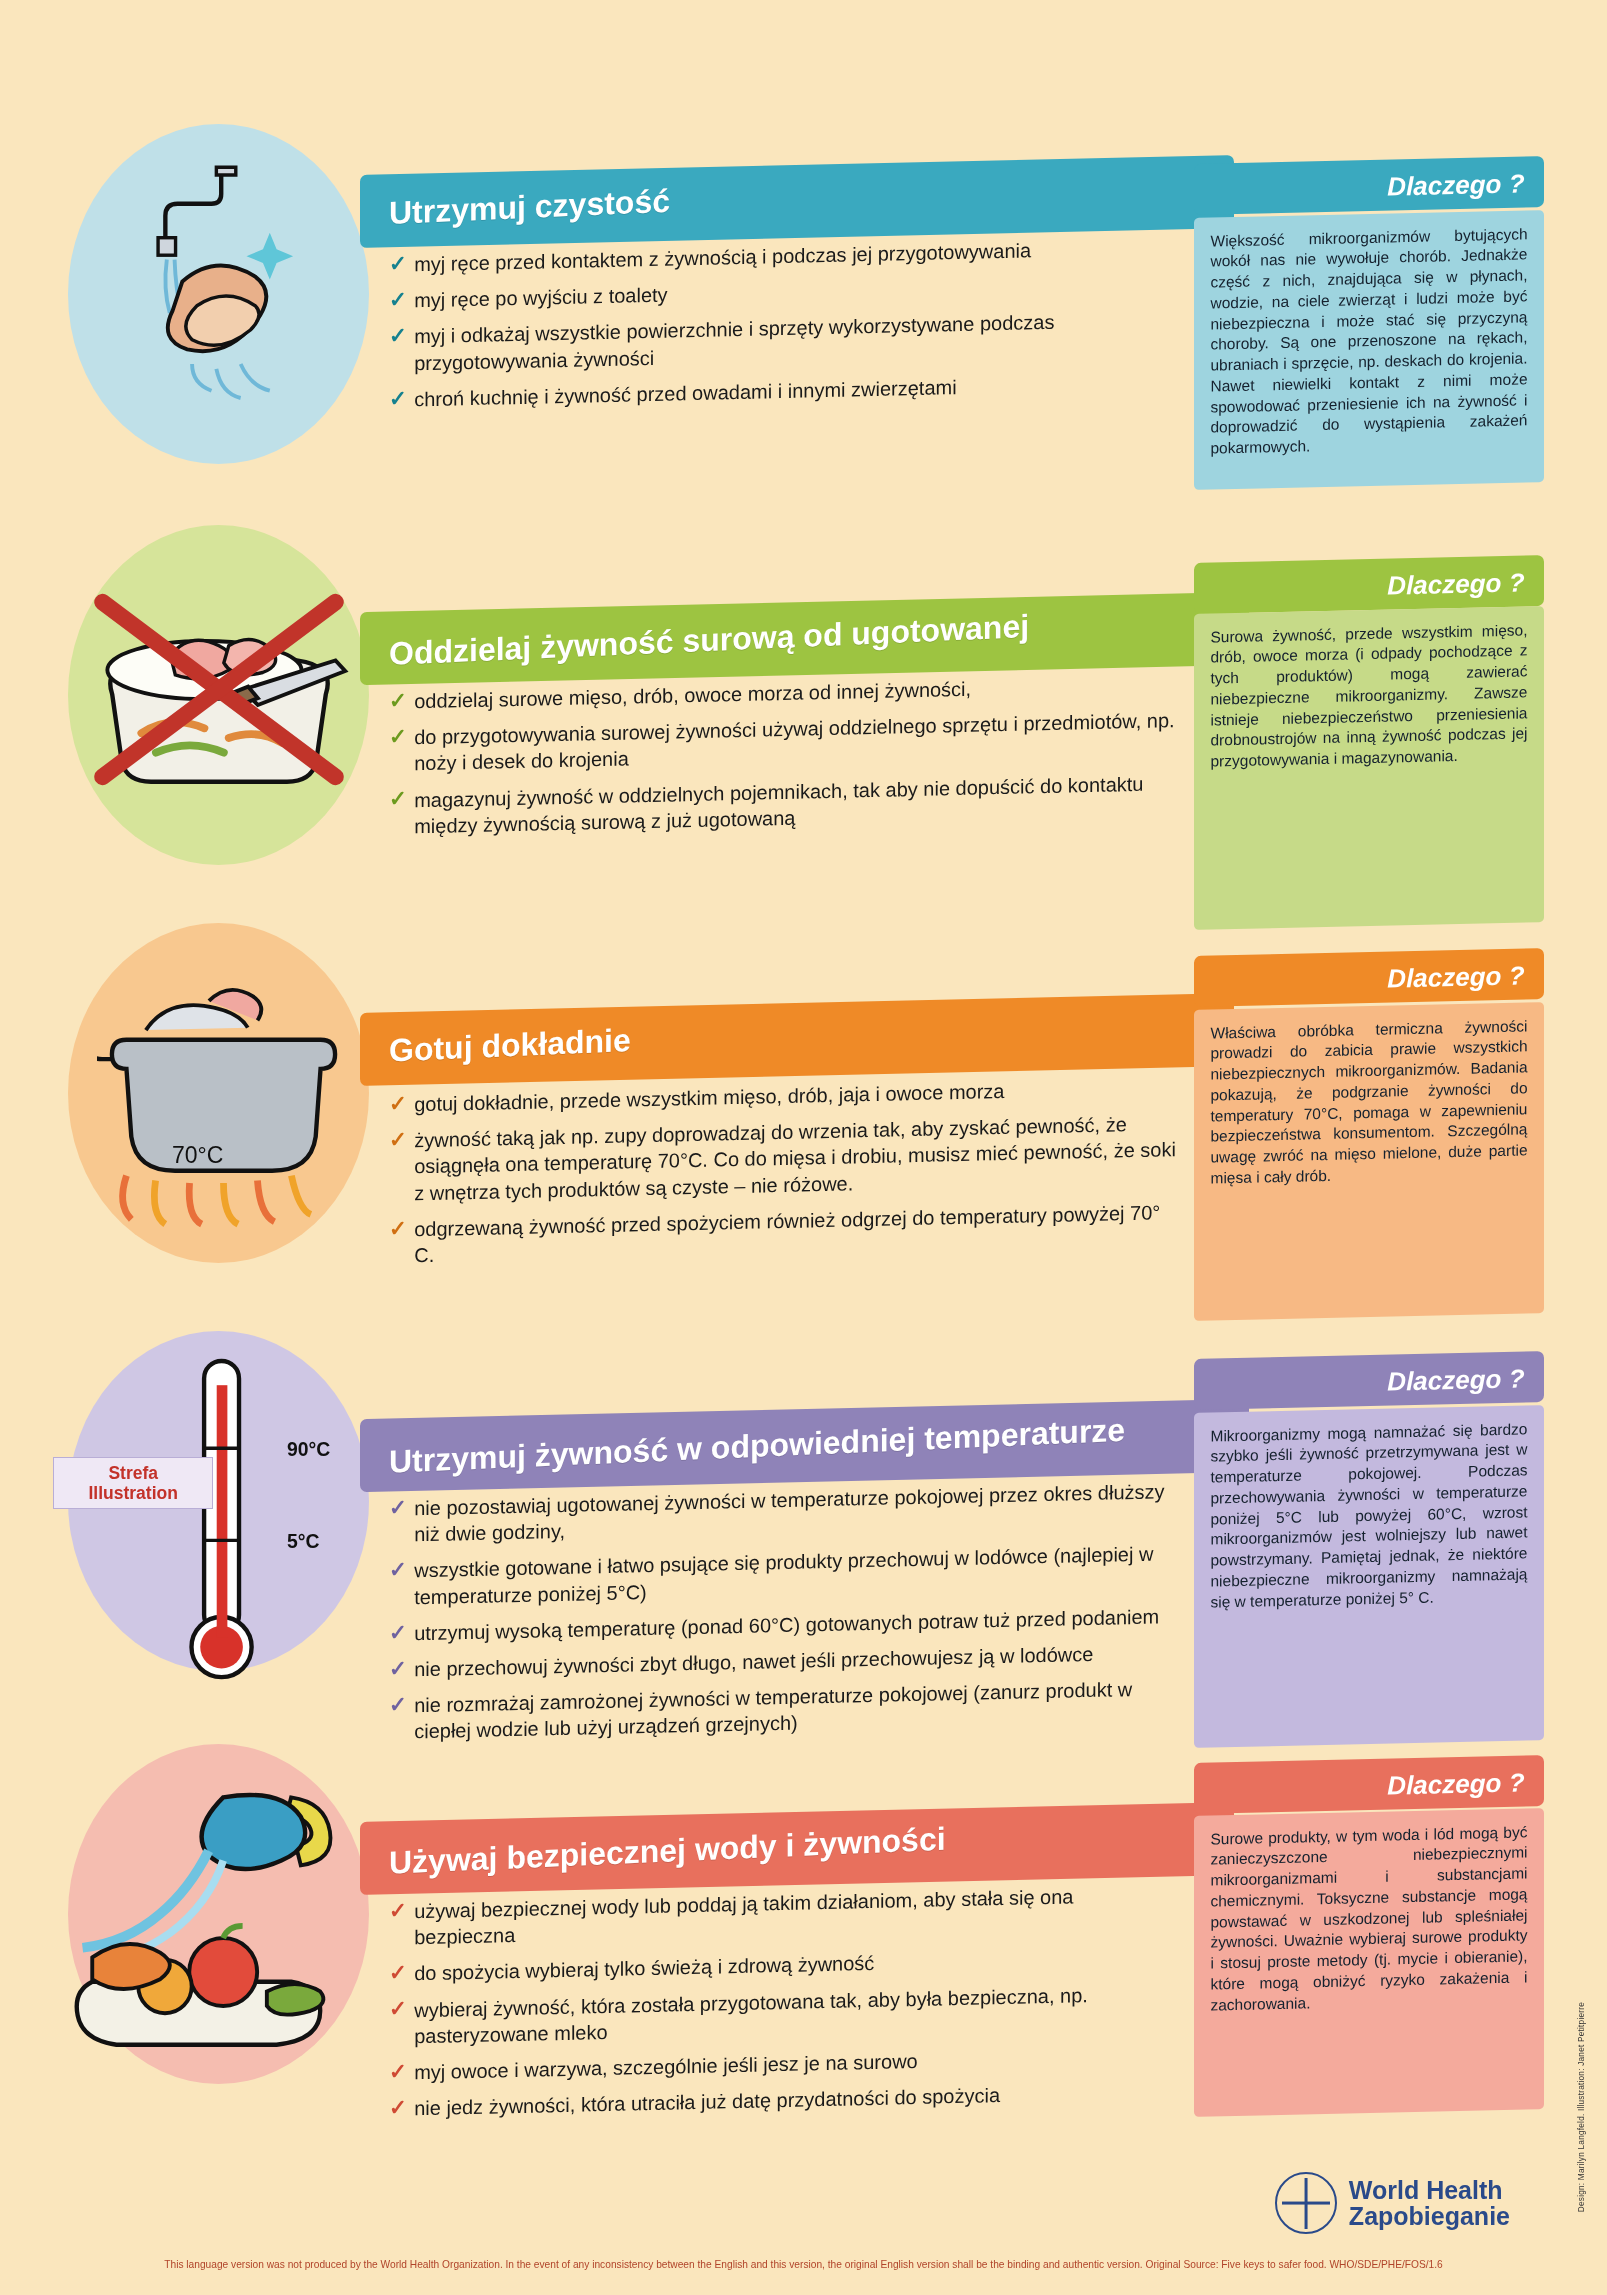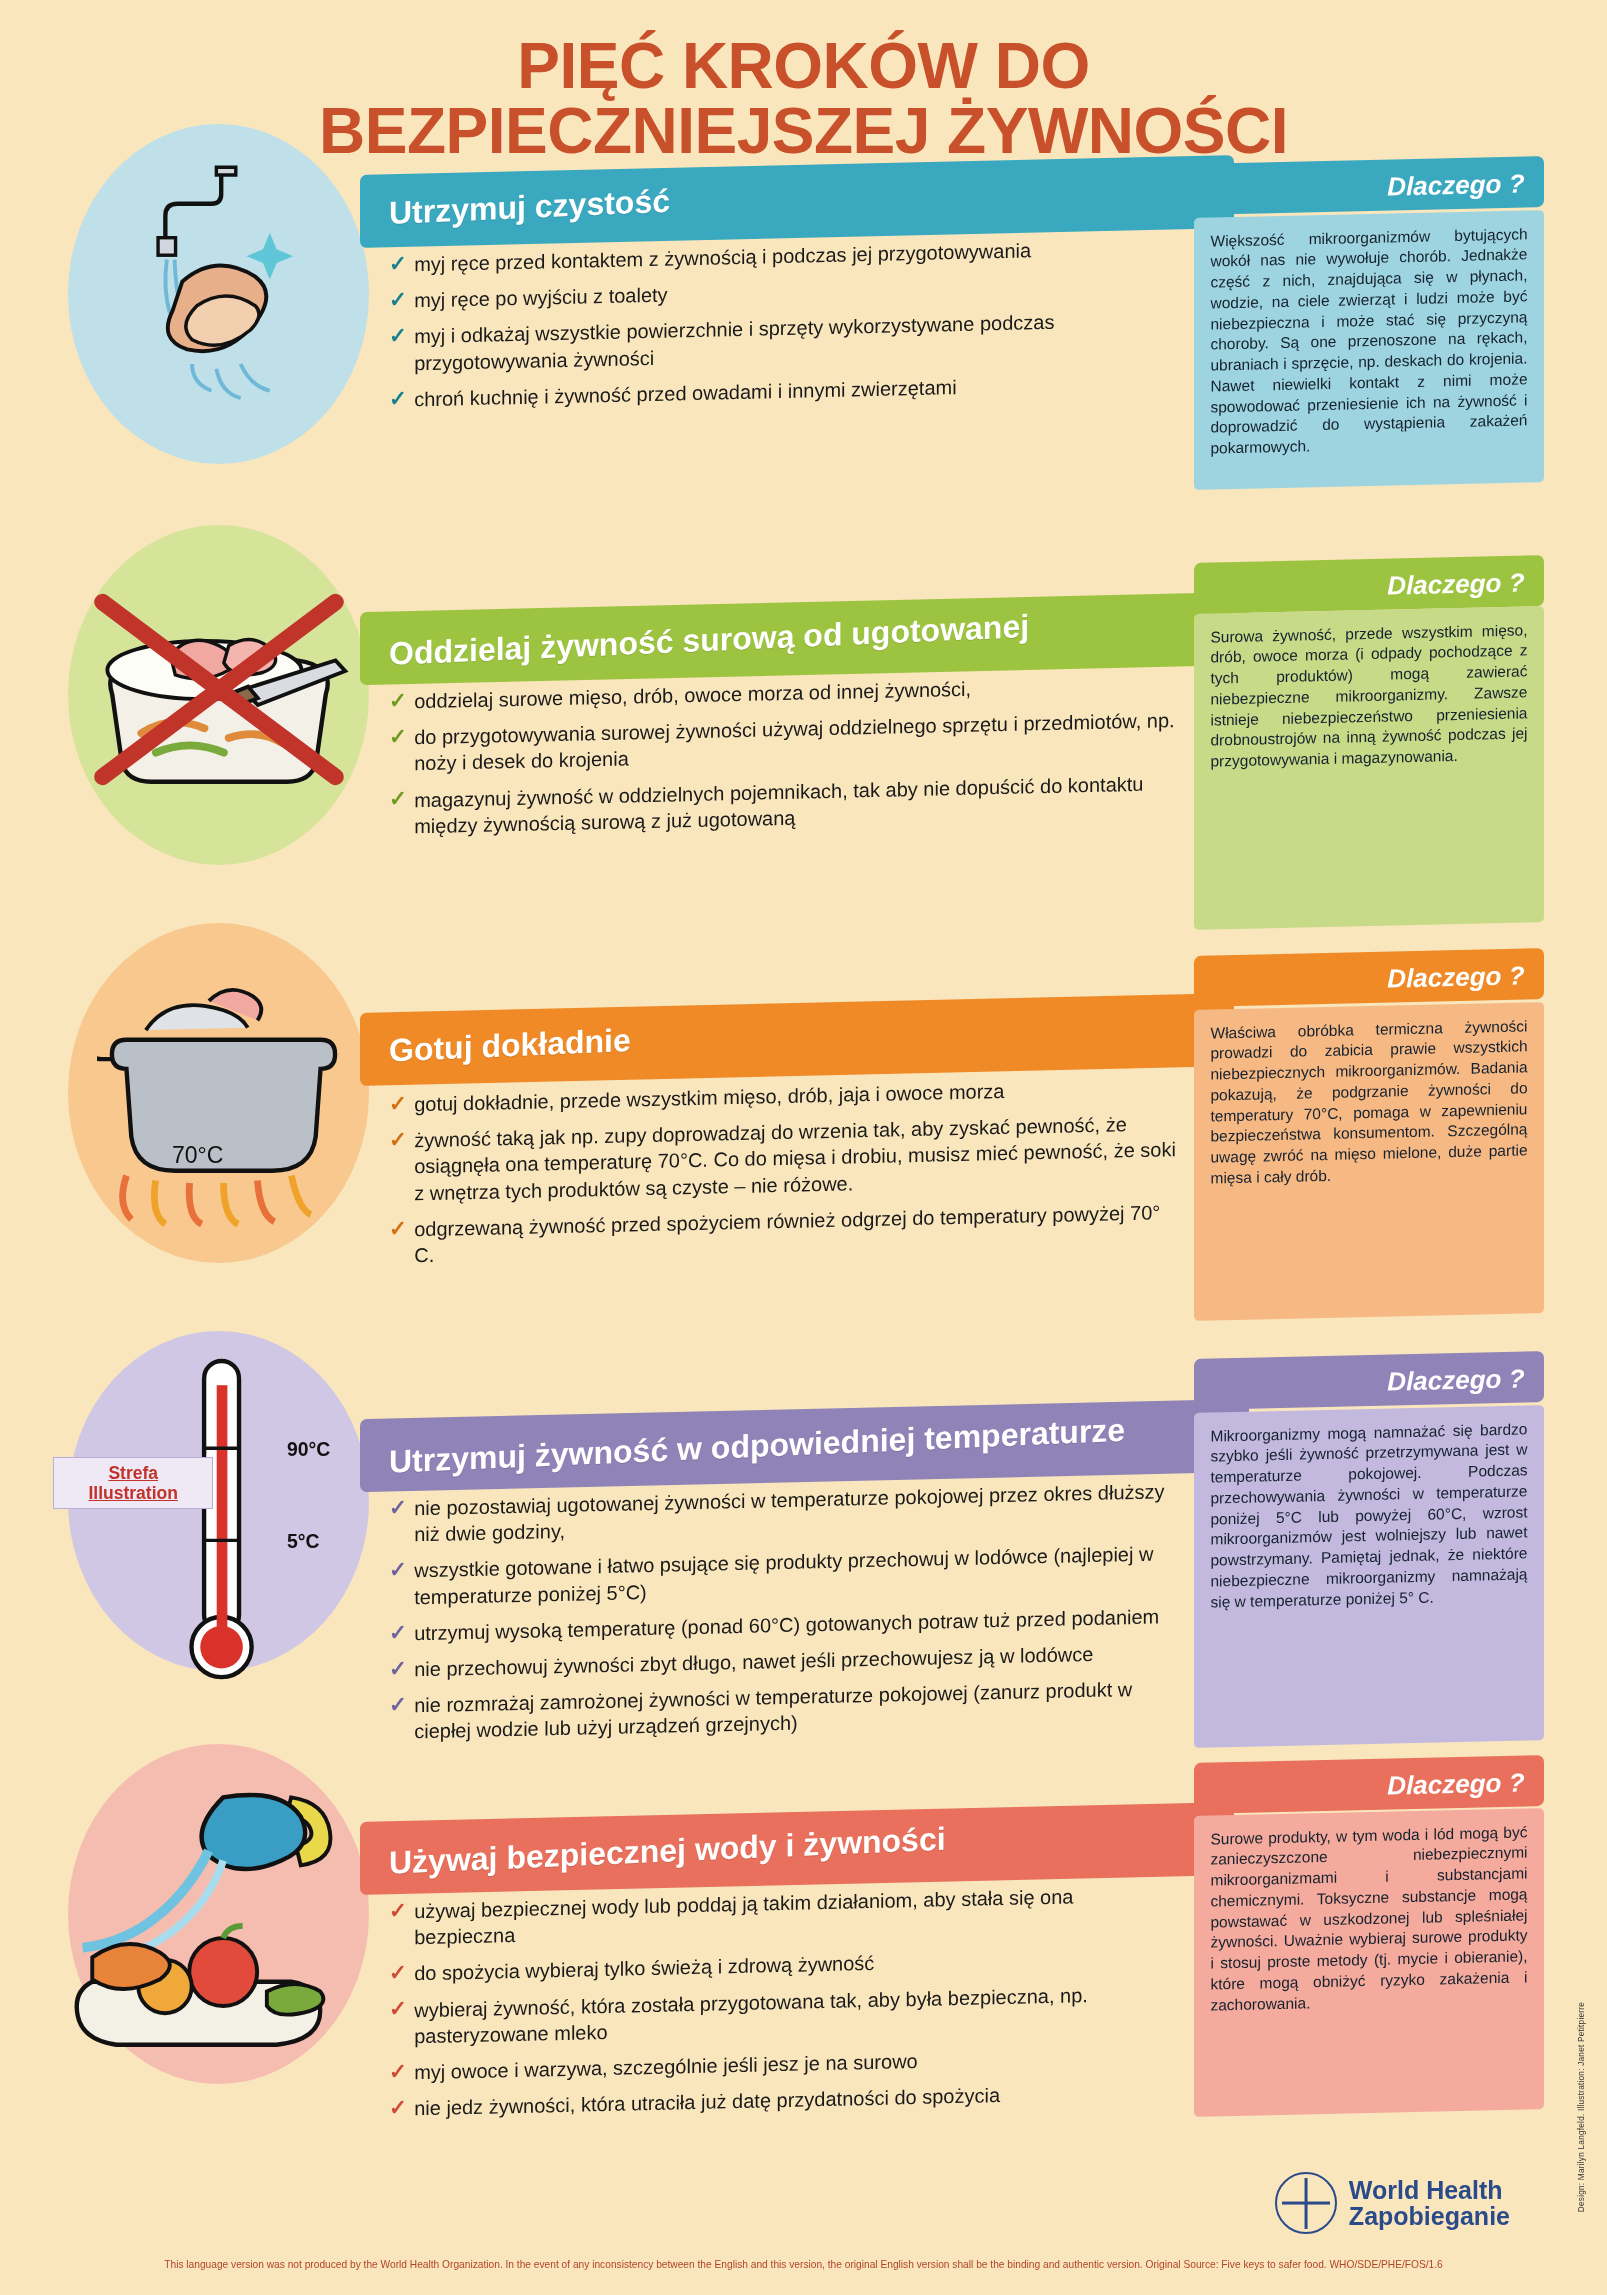--- a/index.html
+++ b/index.html
@@ -173,35 +173,31 @@
 
   
   .illus{position:absolute;}
   .therm-labels{position:absolute;font-size:19.4px;font-weight:bold;color:#111;}
   .danger-box{
     position:absolute;
     background:#efe8f5;
     border:1.9px solid #b9aed6;
     padding:4.9px 8.7px;
     text-align:center;
-    color:#c3322a;font-weight:bold;font-size:17.5px;line-height:1.15;text-decoration:underline;
+    color:#c3322a;font-weight:bold;font-size:17.5px;line-height:1.15;
   }
   .temp70{
     position:absolute;font-size:23px;font-weight:normal;color:#111;
   }
 </style>
 </head>
 <body>
 
 <div class="poster">
 
-  <div class="title">
-    <span>PIĘĆ KROKÓW DO</span>
-    <span class="l2">BEZPIECZNIEJSZEJ ŻYWNOŚCI</span>
-  </div>
 
   <div class="step s1" style="top:0;height:534px;">
     <div class="ellipse" style="top:124px;"></div>
 
     <svg class="illus" style="left:124px;top:160px;" width="209" height="272" viewBox="0 0 430 560">
       <path d="M200 20 L200 70 Q200 90 180 90 L110 90 Q85 90 85 115 L85 175" stroke="#111" stroke-width="9" fill="none"></path>
       <rect x="70" y="160" width="36" height="36" fill="#cfd6dd" stroke="#111" stroke-width="7"></rect>
       <path d="M190 15 h40 v16 h-40z" fill="#cfd6dd" stroke="#111" stroke-width="7"></path>
       <path d="M88 205 q-8 60 6 110" stroke="#6fb8d8" stroke-width="8" fill="none"></path>
       <path d="M104 205 q2 60 14 110" stroke="#6fb8d8" stroke-width="8" fill="none"></path>

